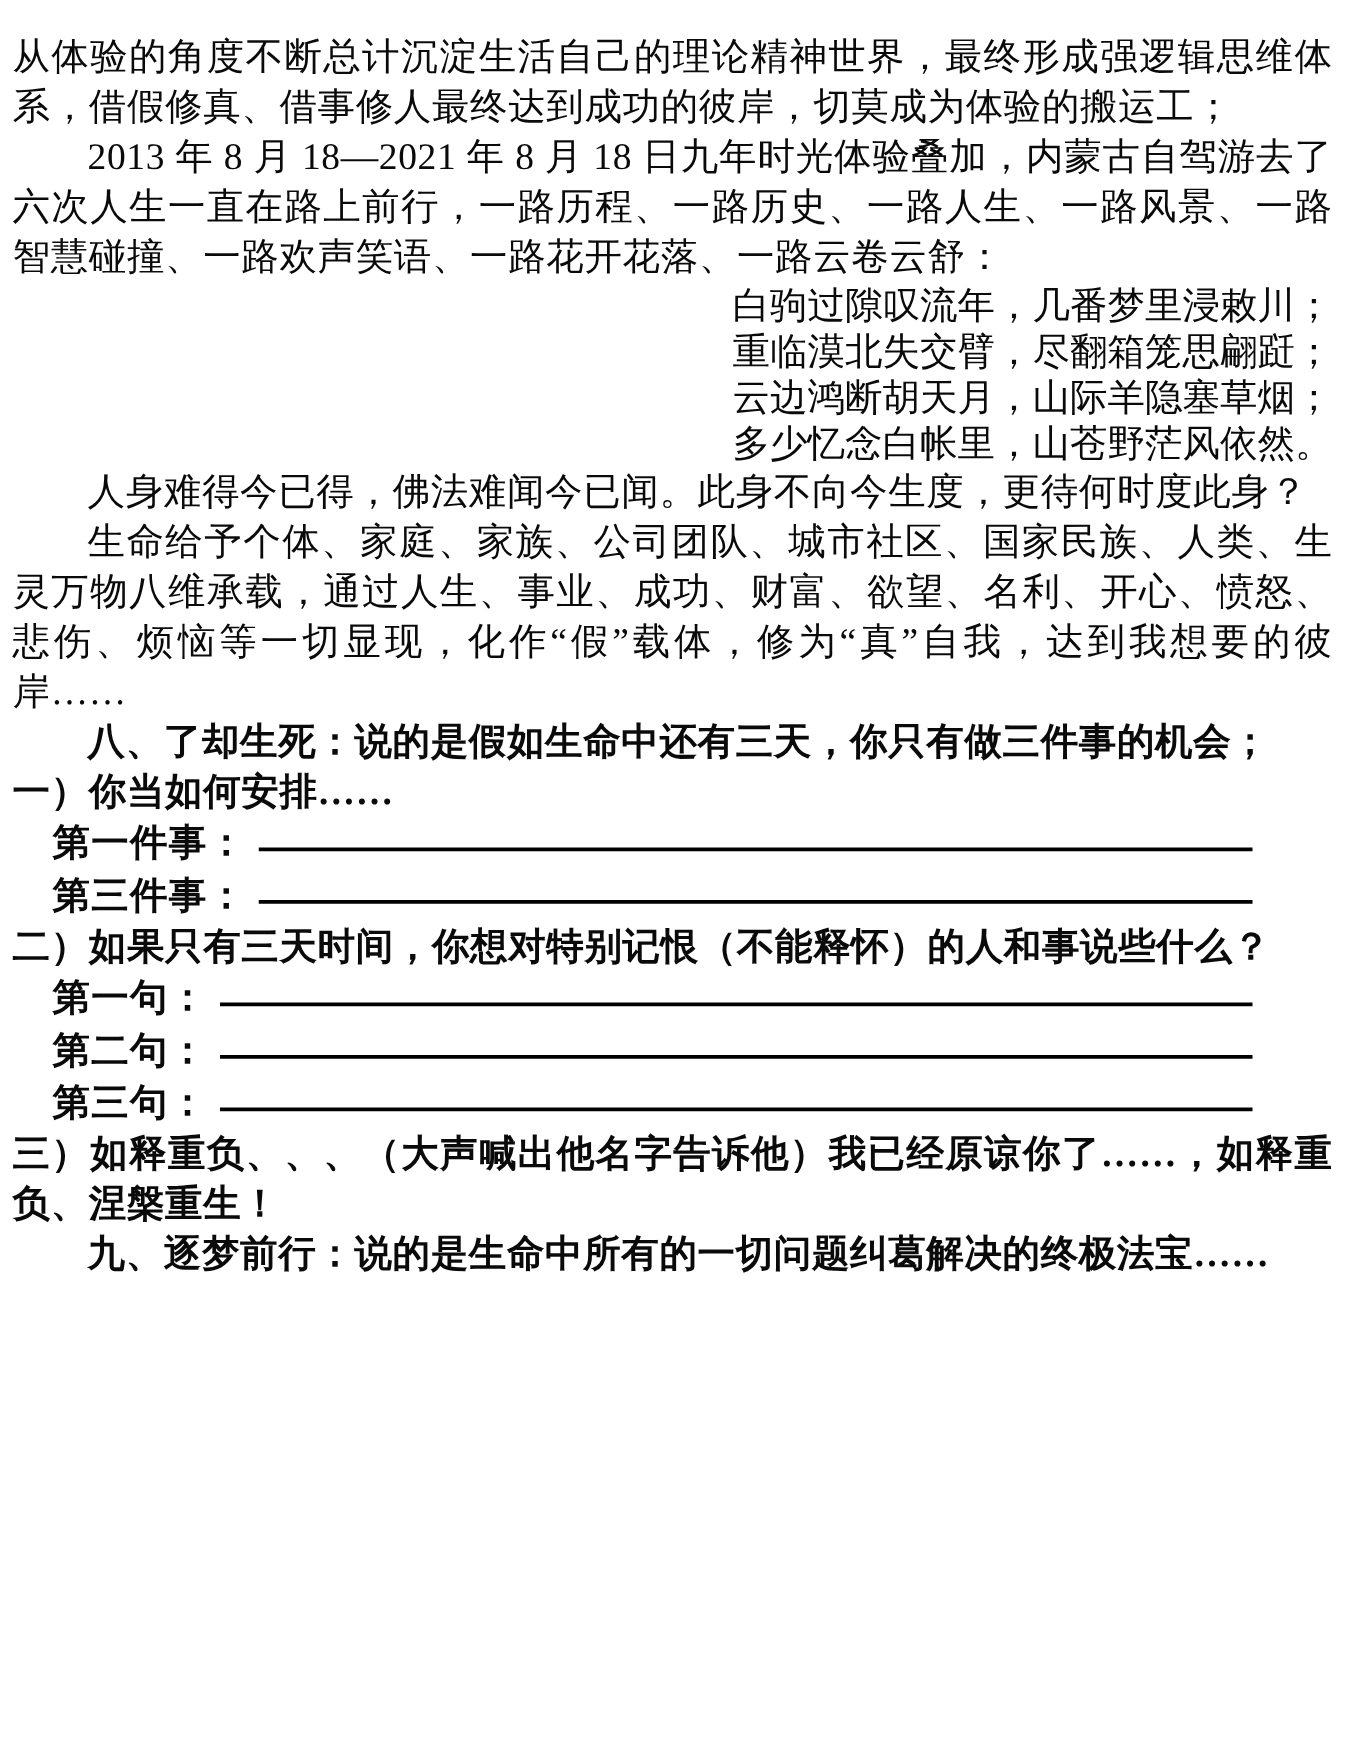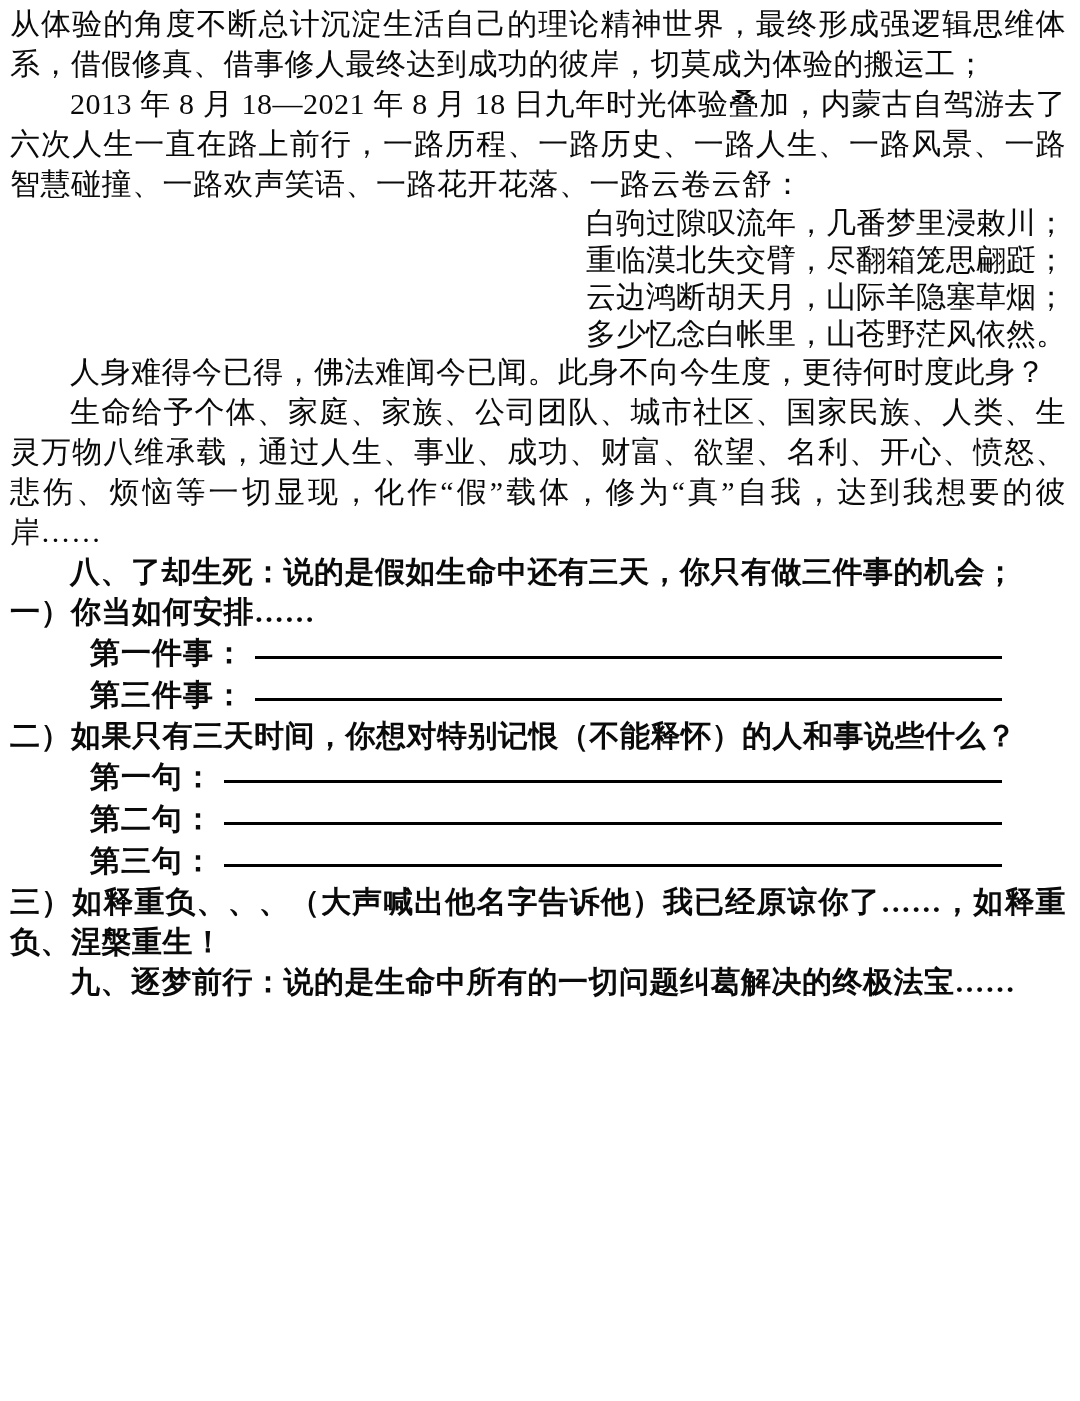--- a/index.html
+++ b/index.html
@@ -11,42 +11,42 @@
     width: 1080px;
     height: 1401px;
     overflow: hidden;
     font-family: "Liberation Serif", "DejaVu Serif", serif;
     color: #0a0a0a;
   }
   .page {
     box-sizing: border-box;
     width: 1080px;
     height: 1401px;
-    padding: 4px 14px 0 10px;
+    padding: 26px 14px 0 10px;
     font-size: 30px;
     line-height: 40px;
   }
   .para {
     margin: 0;
     text-align: justify;
     letter-spacing: 0.5px;
   }
   .indent { text-indent: 2em; }
   .bold { font-weight: bold; }
   .poem {
     margin: 0 0 0 298px;
     line-height: 37px;
     text-align: right;
   }
   .poem-line { white-space: nowrap; }
   .blank-row {
     display: flex;
     align-items: center;
     height: 42px;
-    margin-left: 80px;
+    margin-left: 32px;
     font-weight: bold;
   }
   .blank-label { white-space: nowrap; letter-spacing: 1px; }
   .rule {
     flex: 1;
     height: 0;
     border-top: 3.5px solid #000;
     margin: 8px 64px 0 10px;
   }
 </style>

